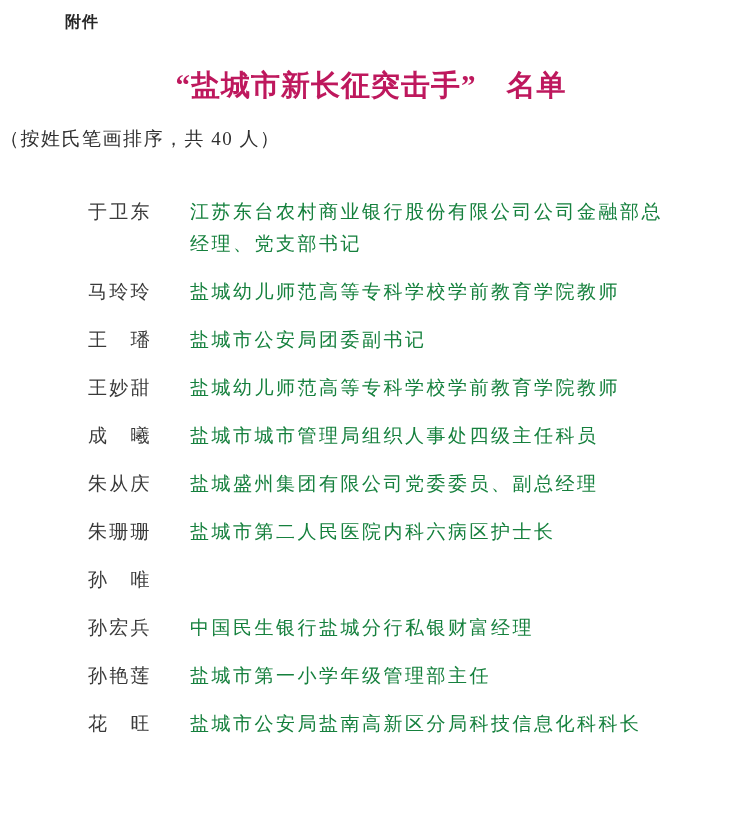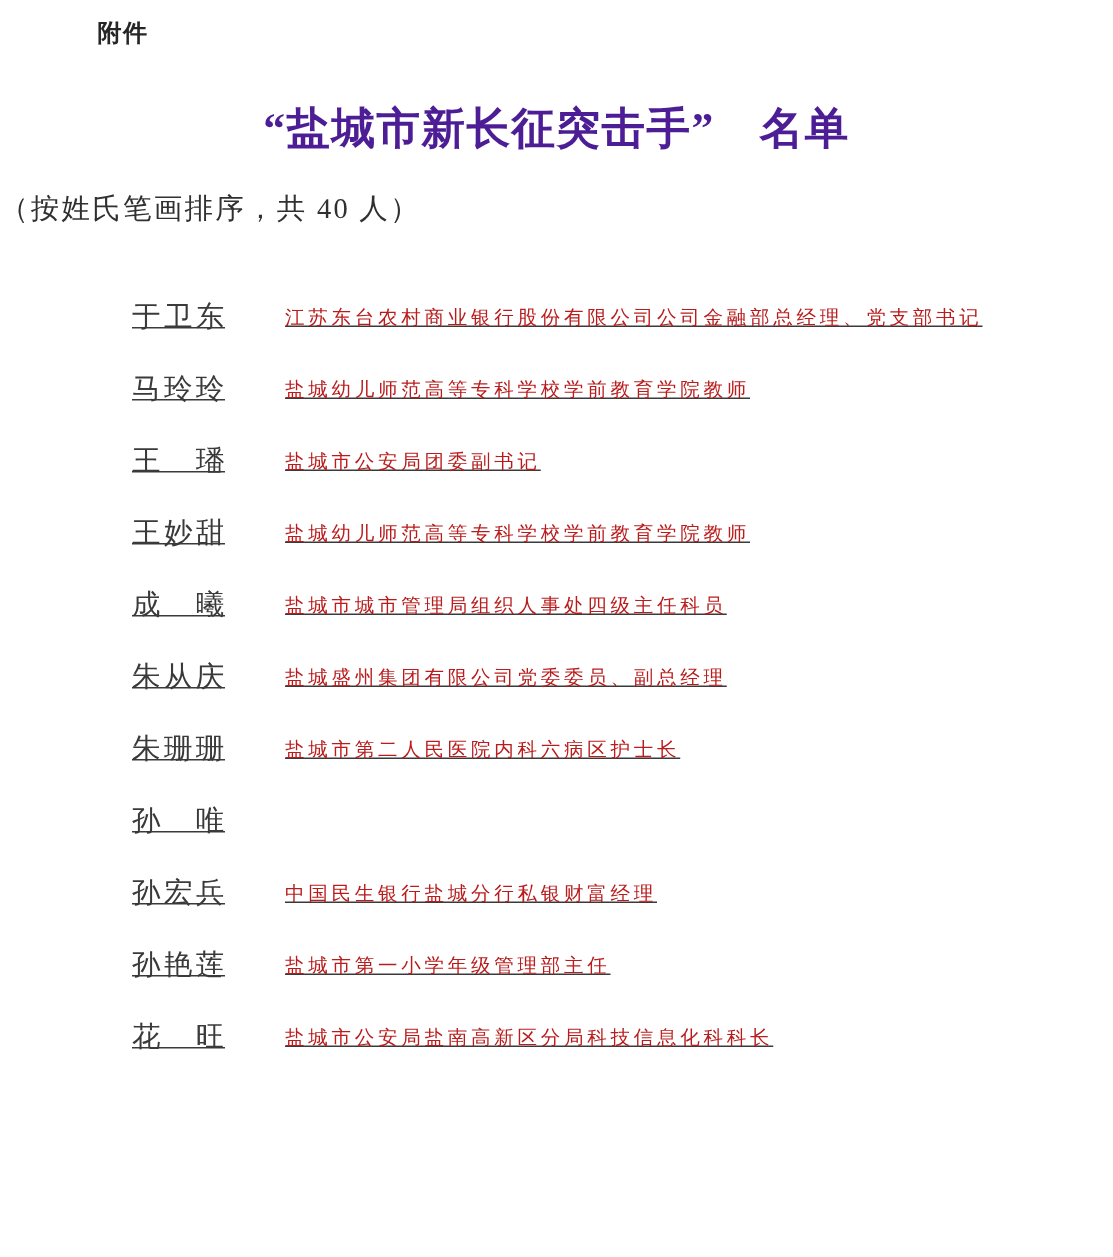--- a/index.html
+++ b/index.html
@@ -28,21 +28,21 @@
   }
   .title {
     position: absolute;
     top: 66px;
     left: 0;
     width: 100%;
     margin: 0;
     text-align: center;
     font-size: 29px;
     font-weight: bold;
-    color: #4c1d95;
+    color: #be185d;
     letter-spacing: 1px;
   }
   .subtitle {
     position: absolute;
     top: 126px;
     left: 0;
     width: 100%;
     font-size: 19px;
     color: #303030;
     letter-spacing: 1.5px;
@@ -50,39 +50,38 @@
   .list {
     position: absolute;
     top: 196px;
     left: 88px;
     width: 590px;
   }
   .row {
     display: flex;
     align-items: flex-start;
     margin-bottom: 16px;
-    text-decoration: underline;
   }
   .name {
     flex: none;
     width: 62px;
     font-size: 19px;
     line-height: 32px;
     color: #3a3a3a;
     text-align: justify;
     text-align-last: justify;
     letter-spacing: 0.5px;
   }
   .desc {
     margin-left: 40px;
     width: 484px;
-    font-size: 13px;
+    font-size: 19px;
     line-height: 32px;
     letter-spacing: 2.5px;
-    color: #b91c1c;
+    color: #15803d;
   }
 </style>
 </head>
 <body>
 
 <div class="page">
   <div class="attachment">附件</div>
 
   <h1 class="title">“盐城市新长征突击手”　名单</h1>
 

